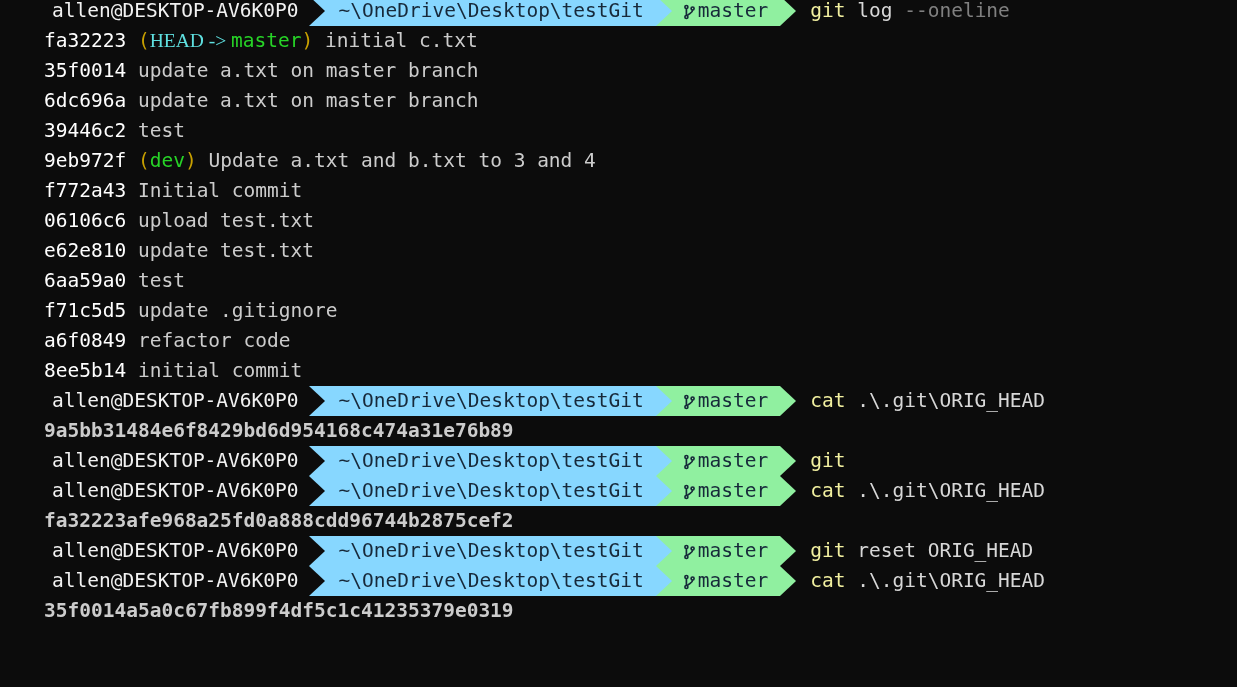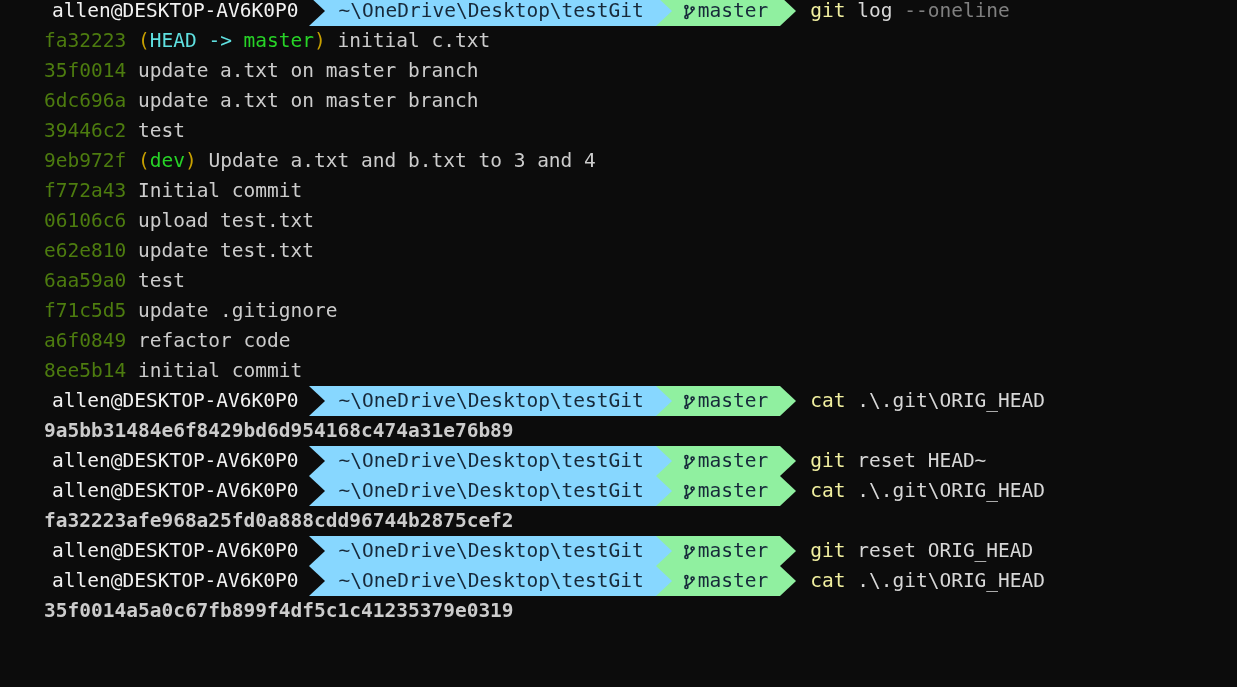--- a/index.html
+++ b/index.html
@@ -91,23 +91,23 @@
     color: #17293a;
     margin-right: 1px;
     position: relative;
     top: -1px;
   }
 
   
   .c-cmd    { color: #f2f0a0; }      
   .c-arg    { color: #d8d8d8; }      
   .c-flag   { color: #808080; }      
-  .c-hash   { color: #4d7c0f; }      
+  .c-hash   { color: #ffffff; }      
   .c-paren  { color: #c8a000; }      
-  .c-head   { color: #5fe0e0; }      
+  .c-head   { color: #5fe0e0; font-family: Liberation Serif, serif; }      
   .c-branch { color: #27d327; }      
   .c-msg    { color: #cccccc; }      
   .c-out    { color: #cccccc; font-weight: bold; }      
 </style>
 </head>
 <body>
 
 <div class="screen">
 
   <div class="row clipped prompt">
@@ -182,21 +182,21 @@
     <span class="seg seg-branch"><span class="branch-glyph" style="margin-right: 3px; top: 0px;"><svg width="11" height="16" viewBox="0 0 11 16" style="vertical-align:-3px">
             <g fill="none" stroke="#17293a" stroke-width="1.7">
               <circle cx="2.4" cy="3" r="1.5"></circle>
               <circle cx="2.4" cy="13" r="1.5"></circle>
               <circle cx="8.6" cy="4.5" r="1.5"></circle>
               <path d="M2.4 4.6 L2.4 11.4"></path>
               <path d="M8.6 6.1 C8.6 9.4 5.2 9.0 3.2 11.6"></path>
             </g>
           </svg></span><span>master</span></span>
     <span class="arrow arrow-green-to-bg"><i></i></span>
-    <span class="seg seg-cmd"><span class="c-cmd">git</span><span class="c-arg"> reset HEAD~</span></span>
+    <span class="seg seg-cmd"><span class="c-cmd">git</span></span>
   </div>
 
   <div class="row prompt">
     <span class="seg seg-user">allen@DESKTOP-AV6K0P0</span>
     <span class="arrow arrow-black-to-blue"><i></i></span>
     <span class="seg seg-path">~\OneDrive\Desktop\testGit</span>
     <span class="arrow arrow-blue-to-green"><i></i></span>
     <span class="seg seg-branch"><span class="branch-glyph" style="margin-right: 3px; top: 0px;"><svg width="11" height="16" viewBox="0 0 11 16" style="vertical-align:-3px">
             <g fill="none" stroke="#17293a" stroke-width="1.7">
               <circle cx="2.4" cy="3" r="1.5"></circle>

